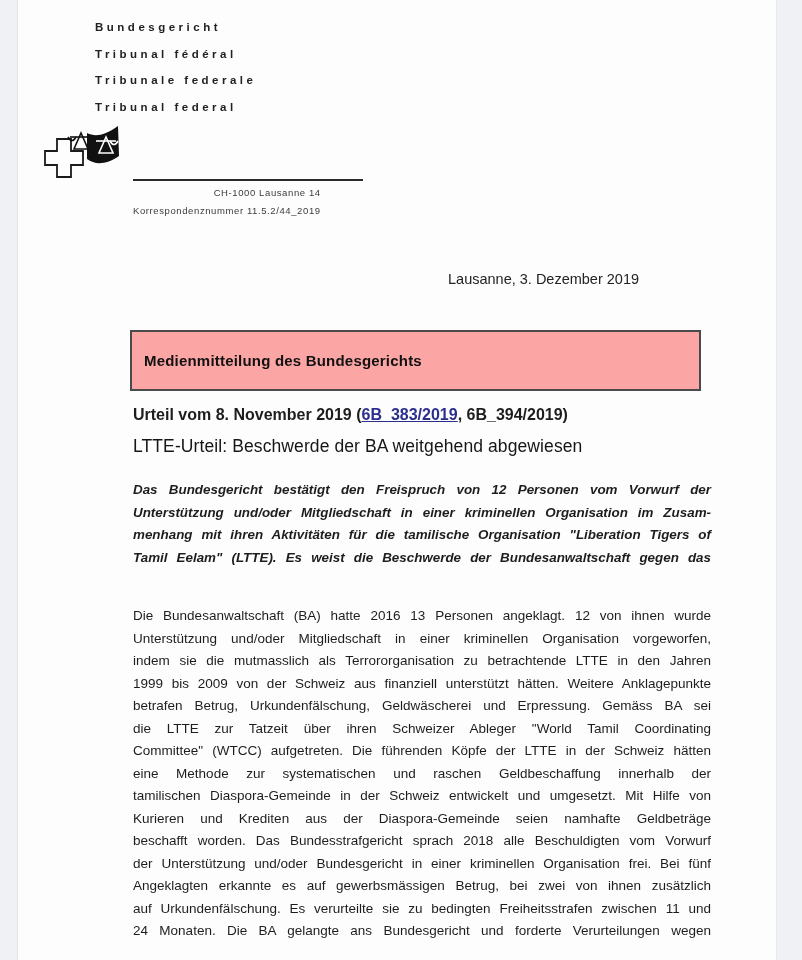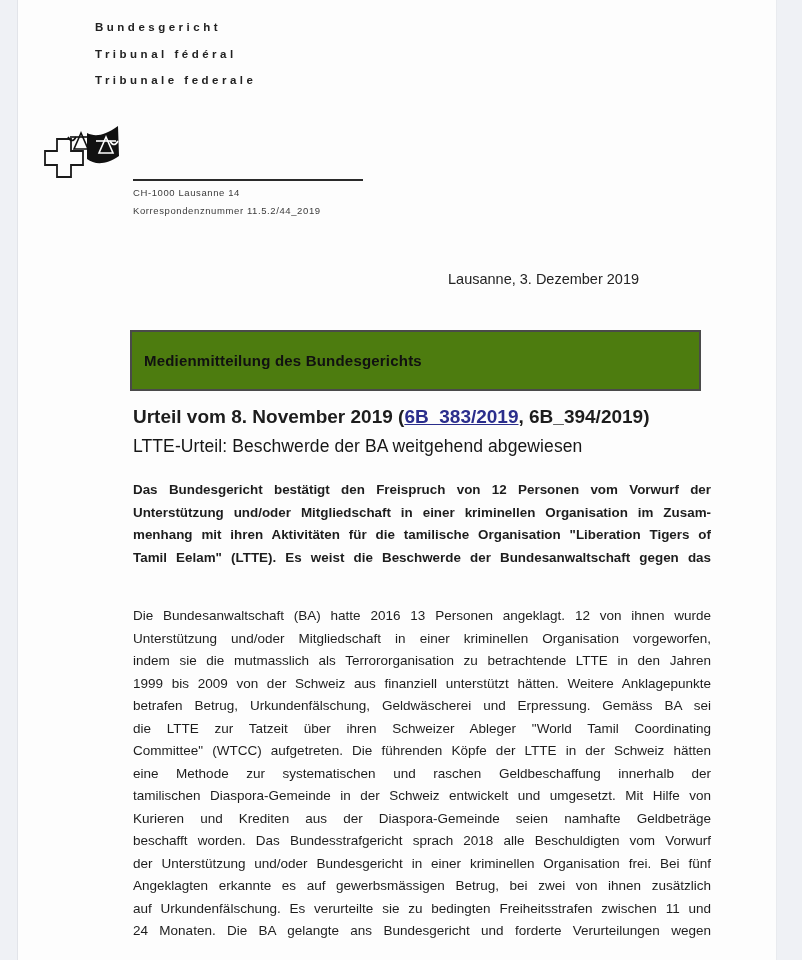--- a/index.html
+++ b/index.html
@@ -20,51 +20,52 @@
   
   .court-names{position:absolute;left:95px;top:14px;}
   .court-name{
     font-size:11.5px;font-weight:bold;letter-spacing:3.5px;
     line-height:26.5px;color:#222;white-space:nowrap;
   }
   
   .logo{position:absolute;left:42px;top:124px;width:96px;height:62px;}
   
   .addr-rule{position:absolute;left:133px;top:179px;width:230px;height:2px;background:#2a2a2a;}
-  .addr{position:absolute;left:133px;top:184px;font-size:9.5px;letter-spacing:0.6px;color:#3b3b3b;line-height:18px;white-space:nowrap;}
+  .addr{position:absolute;left:133px;top:184px;font-size:9.5px;letter-spacing:0.6px;color:#3b3b3b;line-height:18px;white-space:nowrap;text-align:right;}
   
   .dateline{position:absolute;left:448px;top:262px;font-size:14.5px;color:#232323;margin-top:9px;}
   
   .title-box{
     position:absolute;left:130px;top:330px;width:571px;height:61px;
-    background:#4d7c0f;border:2px solid #4a4a4a;box-sizing:border-box;
+    background:#fca5a5;border:2px solid #4a4a4a;box-sizing:border-box;
     display:flex;align-items:center;
   }
   .title-box span{font-size:15px;font-weight:bold;color:#111;padding-left:12px;letter-spacing:0.2px;}
   
-  .judgment{position:absolute;left:133px;top:406px;font-size:19px;font-weight:bold;color:#1d1d1d;white-space:nowrap;}
+  .judgment{position:absolute;left:133px;top:406px;font-size:16px;font-weight:bold;color:#1d1d1d;white-space:nowrap;}
   .judgment a{color:#2b2e8c;text-decoration:underline;cursor:pointer;}
   
   .headline{position:absolute;left:133px;top:436px;font-size:17.5px;font-weight:normal;color:#161616;white-space:nowrap;letter-spacing:0.1px;}
   
-  .lead{position:absolute;left:133px;top:479px;width:578px;font-size:13.4px;font-weight:bold;}
+  .lead{position:absolute;left:133px;top:479px;width:578px;font-size:13.4px;font-weight:bold;font-style:italic;}
   .bodytext{position:absolute;left:133px;top:605px;width:578px;font-size:13.5px;}
   .jl{line-height:22.5px;text-align:justify;text-align-last:justify;color:#1d1d1d;}
   .jl-last{line-height:22.5px;text-align:left;color:#1d1d1d;}
 </style>
 </head>
 <body>
 
 <div class="stage">
   <div class="paper"></div>
 
   <div class="court-names">
     <div class="court-name">Bundesgericht</div>
     <div class="court-name">Tribunal fédéral</div>
     <div class="court-name">Tribunale federale</div>
+    <div class="court-name">Tribunal federal</div>
   </div>
 
   <div class="logo">
     <svg width="96" height="62" viewBox="0 0 96 62" xmlns="http://www.w3.org/2000/svg">
 
       <path d="M15 15 h14 v12 h12 v14 h-12 v12 h-14 v-12 H3 v-14 h12 z" fill="#fdfdfd" stroke="#1a1a1a" stroke-width="1.8"></path>
 
       <path d="M45 9 C53 13 62 12 76 2 L77 32 C64 41 53 41 45 35 Z" fill="#111"></path>
 
       <g transform="translate(28,7)" stroke="#111" fill="none" stroke-width="1.6">

